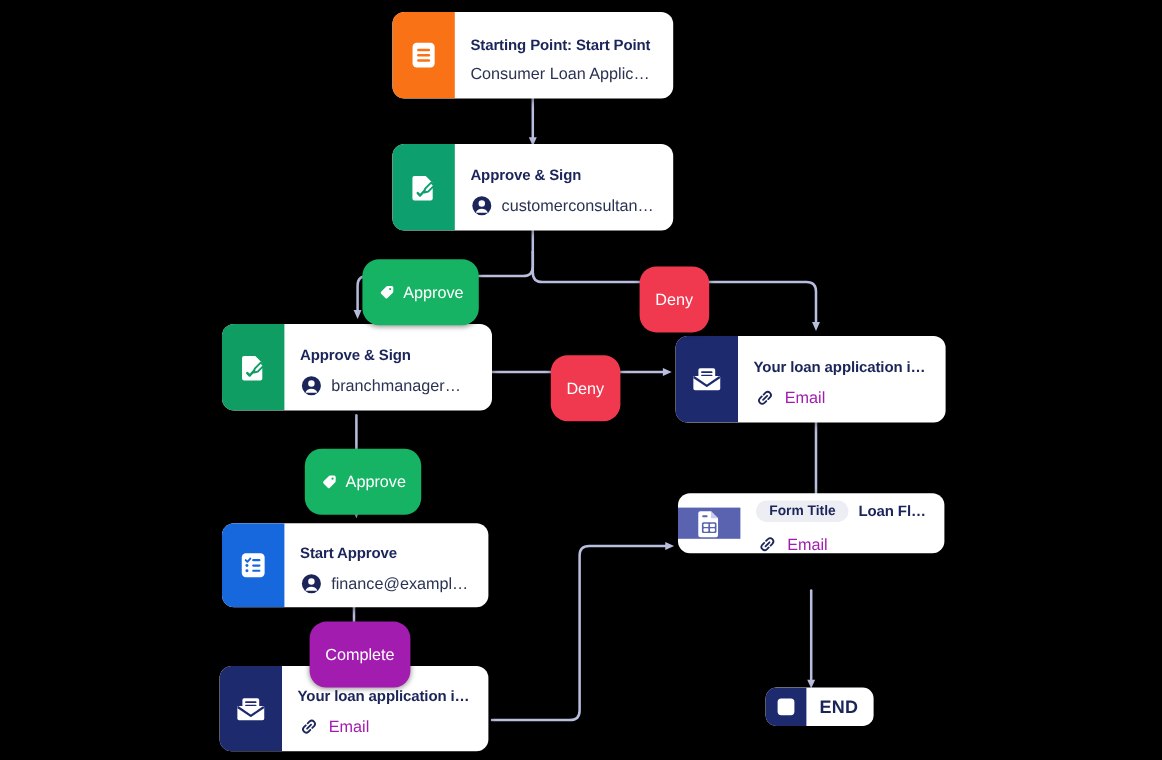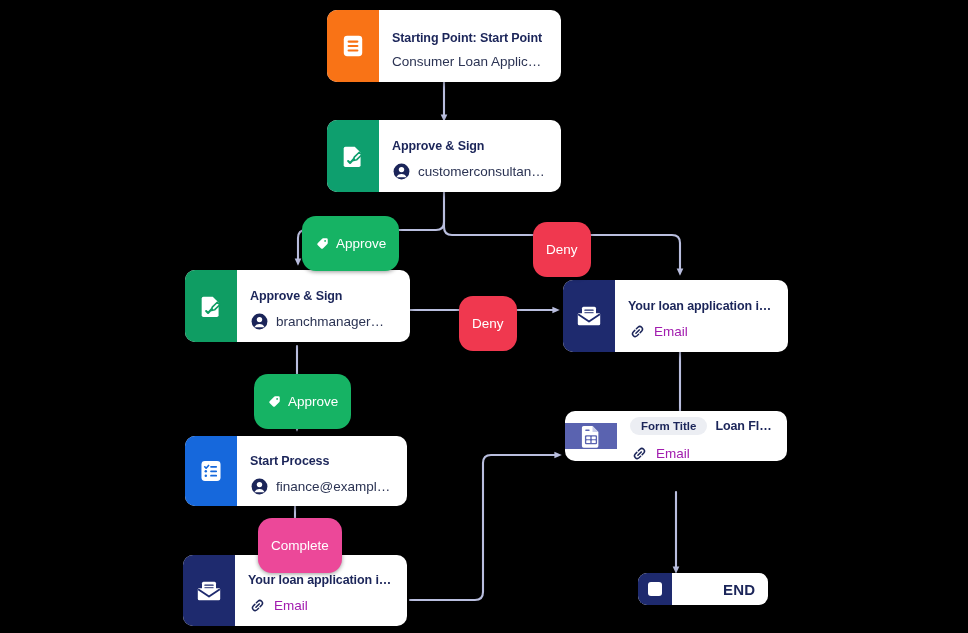--- a/index.html
+++ b/index.html
@@ -110,32 +110,31 @@
     gap: 6px;
     border-radius: 14px;
     padding: 20px 13px;
     font-size: 13.5px;
     color: #ffffff;
     white-space: nowrap;
     box-shadow: 0 1px 4px rgba(0,0,0,0.4);
   }
   .pill-approve { background: #16b364; }
   .pill-deny    { background: #f0384f; }
-  .pill-complete{ background: #ec4899; }
+  .pill-complete{ background: #a21caf; }
 
   
   #end-node {
     position: absolute;
     display: flex;
     align-items: center;
     background: #ffffff;
     border-radius: 9px;
     overflow: hidden;
     box-shadow: 0 2px 6px rgba(0,0,0,0.45);
-    gap: 40px;
   }
   #end-node .end-pane {
     width: 34px; height: 32px;
     background: #1e2a6e;
     display: flex; align-items: center; justify-content: center;
   }
   #end-node .end-pane i {
     display: block;
     width: 14px; height: 14px;
     background: #ffffff;
@@ -289,21 +288,21 @@
         <path d="M6.2 8.1l1.3 1.3 2.3-2.5" stroke="#1668dc" stroke-width="1.5" fill="none" stroke-linecap="round" stroke-linejoin="round"></path>
         <circle cx="7.2" cy="12.3" r="1.15" fill="#1668dc"></circle>
         <circle cx="7.2" cy="16.3" r="1.15" fill="#1668dc"></circle>
         <rect x="11.2" y="7.3" width="6.4" height="1.6" rx="0.8" fill="#1668dc"></rect>
         <rect x="11.2" y="11.5" width="6.4" height="1.6" rx="0.8" fill="#1668dc"></rect>
         <rect x="11.2" y="15.5" width="6.4" height="1.6" rx="0.8" fill="#1668dc"></rect>
       </svg>
     </div>
     <div class="body">
       <div class="title-row">
-        <span class="title">Start Process</span>
+        <span class="title">Start Approve</span>
       </div>
       <div class="sub-row">
         <span class="glyph">
           <svg width="19" height="19" viewBox="0 0 24 24" aria-hidden="true">
             <circle cx="12" cy="12" r="10" fill="#1b2559"></circle>
             <circle cx="12" cy="9.6" r="3.4" fill="#ffffff"></circle>
             <path d="M5.6 19.4a6.9 6.9 0 0 1 12.8 0z" fill="#ffffff"></path>
           </svg>
         </span>
         <span class="sub">finance@example.com</span>

